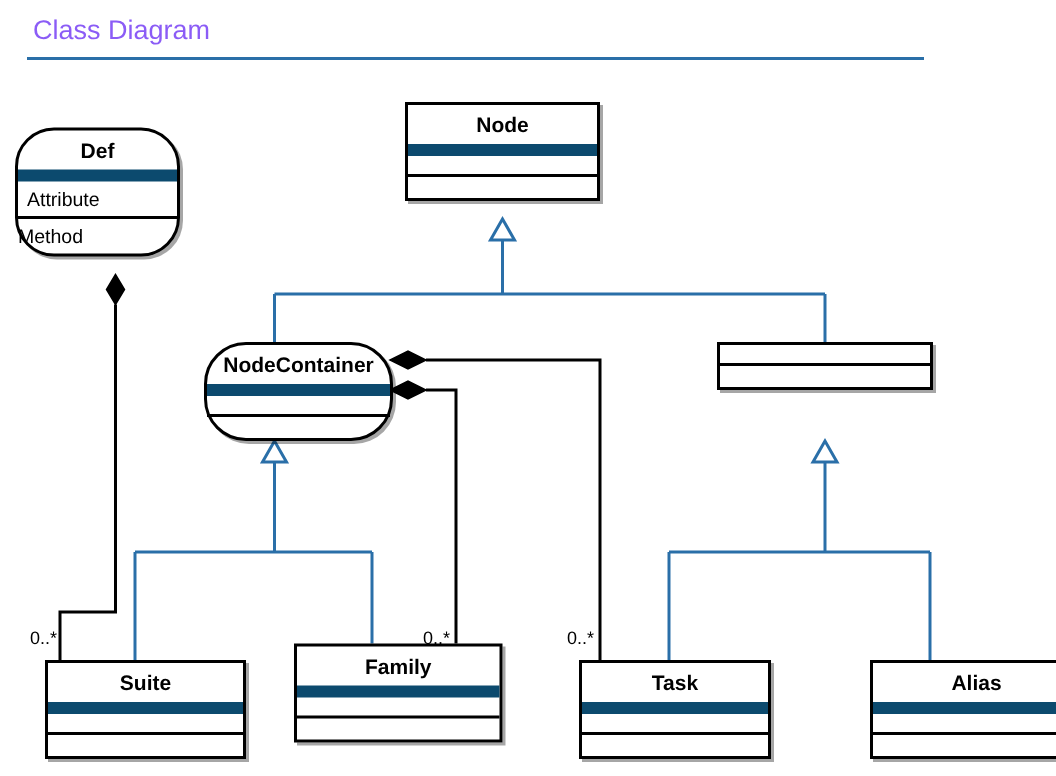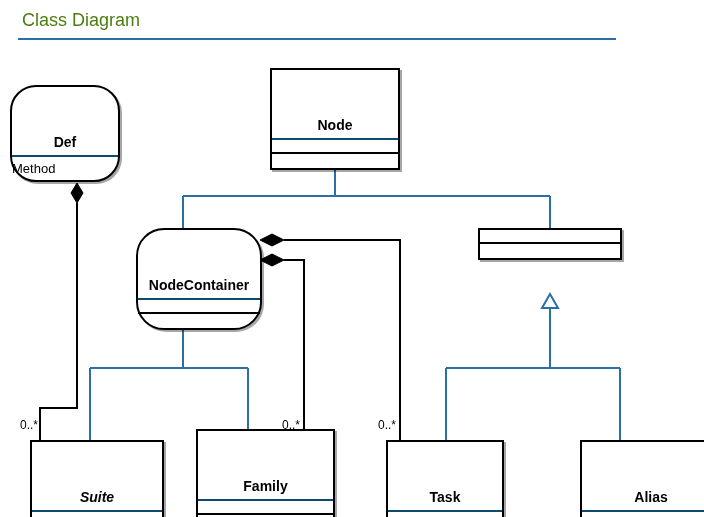--- a/index.html
+++ b/index.html
@@ -1,22 +1,22 @@
 <!DOCTYPE html>
 <html><head>
 <meta charset="utf-8">
 <style>
   * { box-sizing: border-box; }
   body { margin: 0; font-family: Arial, Helvetica, sans-serif; background: #fff; }
   .stage { position: relative; width: 704px; height: 517px; }
-  .title { position: absolute; left: 22px; top: 10px; color: #4d7c0f; font-size: 18px; }
+  .title { position: absolute; left: 22px; top: 10px; color: #8b5cf6; font-size: 18px; }
   .hr { position: absolute; left: 18px; top: 38px; width: 598px; height: 0; border-top: 2px solid #2a6fa8; }
 
   .uml { position: absolute; background: #fff; border: 2px solid #000; box-shadow: 2px 2px 0 rgba(0,0,0,0.35); }
-  .uml .name { text-align: center; font-weight: bold; font-size: 14px; padding: 5px 4px; border-bottom: 2px solid #0c4a6e; white-space: nowrap; margin-top: 42px; }
+  .uml .name { text-align: center; font-weight: bold; font-size: 14px; padding: 5px 4px; border-bottom: 8px solid #0c4a6e; white-space: nowrap; }
   .uml .attrs { border-bottom: 2px solid #000; }
   .uml .attrs div { padding: 4px 6px; font-size: 13px; }
   .uml .meth div { padding: 4px 0; font-size: 13px; }
   .uml .attrs.empty, .uml .meth.empty { height: 14px; }
 
   svg { position: absolute; left: 0; top: 0; pointer-events: none; }
   .ln { stroke: #2a6fa8; stroke-width: 2; fill: none; }
   .tri { fill: #fff; stroke: #2a6fa8; stroke-width: 2; }
   .lnb { stroke: #000; stroke-width: 2; fill: none; }
   .diab { fill: #000; stroke: #000; }
@@ -62,49 +62,52 @@
   </svg>
 
   <div class="uml" style="left:270px; top:68px; width:130px;">
     <div class="name">Node</div>
     <div class="attrs empty"></div>
     <div class="meth empty"></div>
   </div>
 
   <div class="uml" style="left:10px; top:85px; width:110px;border-radius:26px;">
     <div class="name">Def</div>
+    <div class="attrs">
+      <div>Attribute</div>
+    </div>
     <div class="meth">
       <div>Method</div>
     </div>
   </div>
 
   <div class="uml" style="left:136px; top:228px; width:126px;border-radius:28px;">
     <div class="name">NodeContainer</div>
     <div class="attrs empty"></div>
     <div class="meth empty"></div>
   </div>
 
   <div class="uml" style="left:478px; top:228px; width:144px;">
     <div class="attrs empty"></div>
     <div class="meth empty"></div>
   </div>
 
-  <div class="uml" style="left:30px; top:440px; width:134px;font-style:italic;">
+  <div class="uml" style="left:30px; top:440px; width:134px;">
     <div class="name">Suite</div>
     <div class="attrs empty"></div>
     <div class="meth empty"></div>
   </div>
 
   <div class="uml" style="left:196px; top:429px; width:139px;">
     <div class="name">Family</div>
     <div class="attrs empty"></div>
     <div class="meth empty"></div>
   </div>
 
-  <div class="uml" style="left:386px; top:440px; width:118px;">
+  <div class="uml" style="left:386px; top:440px; width:128px;">
     <div class="name">Task</div>
     <div class="attrs empty"></div>
     <div class="meth empty"></div>
   </div>
 
   <div class="uml" style="left:580px; top:440px; width:142px;">
     <div class="name">Alias</div>
     <div class="attrs empty"></div>
     <div class="meth empty"></div>
   </div>

